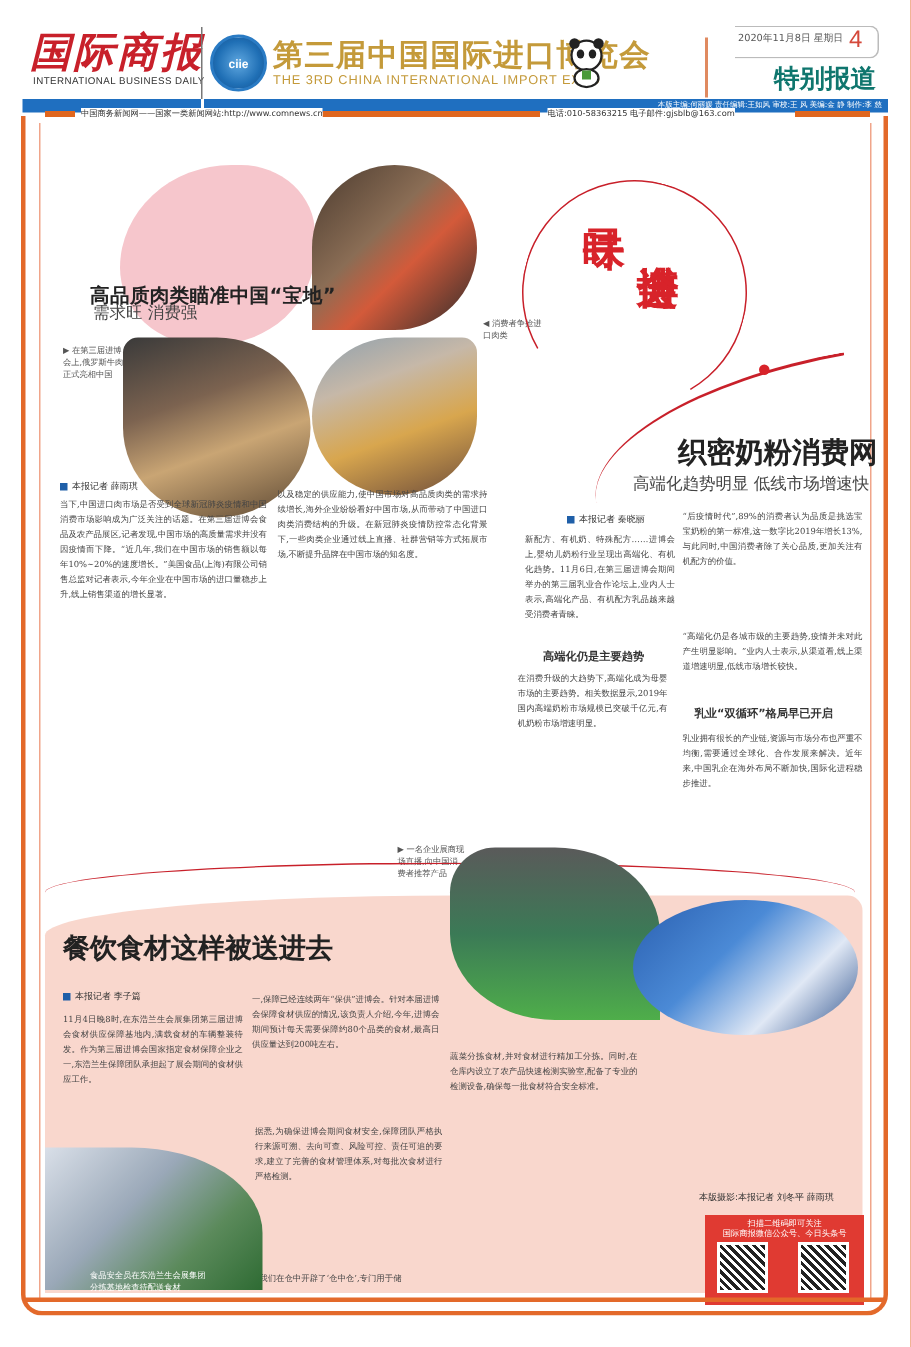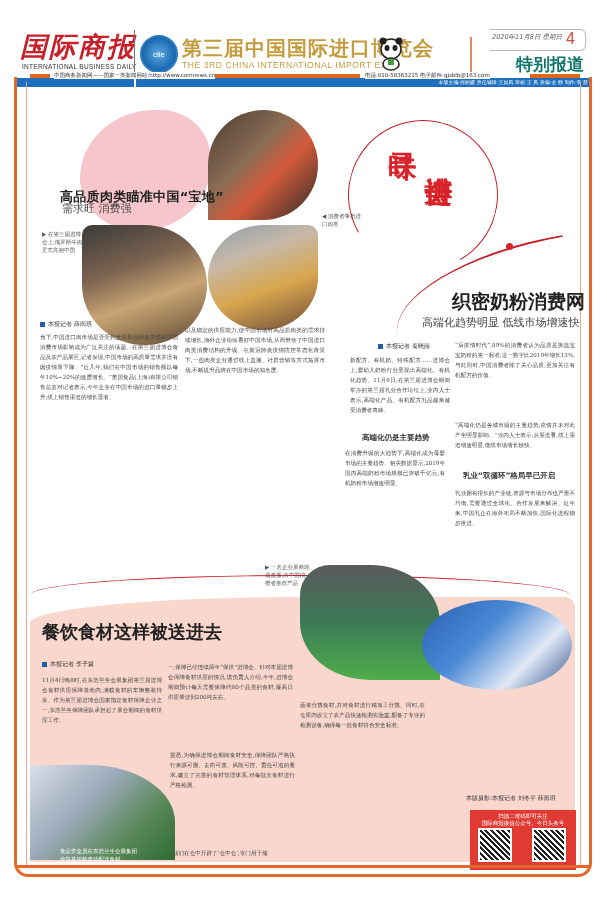--- a/index.html
+++ b/index.html
@@ -1,28 +1,28 @@
 <!DOCTYPE html>
 <html><head>
 <meta charset="utf-8">
 <style>
   * { box-sizing: border-box; margin: 0; padding: 0; }
   body { width: 607px; height: 898px; background: #fff; font-family: "DejaVu Sans", sans-serif; position: relative; overflow: hidden; color: #333; }
 
   
-  .masthead { position: absolute; left: 0; top: 17px; width: 606px; height: 70px; }
+  .masthead { position: absolute; left: 0; top: 5px; width: 606px; height: 70px; }
   .logo-cn { position: absolute; left: 20px; top: 12px; font-family: "DejaVu Serif", serif; font-size: 27px; font-weight: bold; color: #c8202a; letter-spacing: 2px; font-style: italic; }
   .logo-en { position: absolute; left: 22px; top: 46px; font-size: 6.5px; color: #333; font-family: "Liberation Sans", sans-serif; letter-spacing: 0.3px; }
   .mast-divider { position: absolute; left: 134px; top: 13px; width: 1px; height: 55px; background: #777; }
-  .ciie-emblem { position: absolute; left: 140px; top: 18px; width: 38px; height: 38px; border-radius: 50%; background: radial-gradient(circle, #5fa7e0 0%, #1f6fb5 60%, #174f8c 100%); border: 2px solid #2a7bc4; display: flex; align-items: center; justify-content: center; color: #fff; font-size: 8px; font-weight: normal; font-family: "Liberation Sans", sans-serif; }
+  .ciie-emblem { position: absolute; left: 140px; top: 18px; width: 38px; height: 38px; border-radius: 50%; background: radial-gradient(circle, #5fa7e0 0%, #1f6fb5 60%, #174f8c 100%); border: 2px solid #2a7bc4; display: flex; align-items: center; justify-content: center; color: #fff; font-size: 8px; font-weight: bold; font-family: "Liberation Sans", sans-serif; }
   .expo-cn { position: absolute; left: 182px; top: 18px; font-family: "DejaVu Serif", serif; font-size: 20px; font-weight: bold; color: #c49a3a; letter-spacing: 1px; }
   .expo-en { position: absolute; left: 182px; top: 43px; font-size: 8.5px; color: #c49a3a; font-family: "Liberation Sans", sans-serif; letter-spacing: 0.6px; }
   .panda { position: absolute; left: 375px; top: 20px; width: 32px; height: 34px; }
   .date-box { position: absolute; left: 490px; top: 12px; width: 96px; height: 22px; border: 1px solid #bbb; border-left: none; border-bottom: 1px solid #bbb; border-radius: 0 6px 6px 0; }
-  .date-text { position: absolute; left: 492px; top: 16px; font-size: 6.5px; color: #555; font-style: italic; }
+  .date-text { position: absolute; left: 492px; top: 16px; font-size: 6.5px; color: #555; }
   .page-num { position: absolute; left: 566px; top: 13px; font-size: 16px; color: #d4483a; font-family: "Liberation Sans", sans-serif; }
   .section-title { position: absolute; left: 516px; top: 36px; font-size: 17px; font-weight: bold; color: #0f766e; font-family: "DejaVu Serif", serif; }
   .tower { position: absolute; left: 470px; top: 20px; width: 2px; height: 40px; background: #e08a60; }
   .blueband { position: absolute; left: 15px; top: 61px; width: 577px; height: 9px; background: #1f6fc0; }
   .blueband-gap { position: absolute; left: 134px; top: 61px; width: 2px; height: 9px; background: #fff; }
   .credits { position: absolute; right: 18px; top: 61px; font-size: 5px; color: #fff; line-height: 9px; white-space: nowrap; }
 
   .infobar { position: absolute; left: 30px; top: 71px; width: 550px; height: 10px; font-size: 5.5px; color: #333; }
   .infobar .bar { position: absolute; height: 4px; background: #e0661e; top: 3px; }
   .infobar .txt { position: absolute; top: 1px; white-space: nowrap; background: #fff; }

